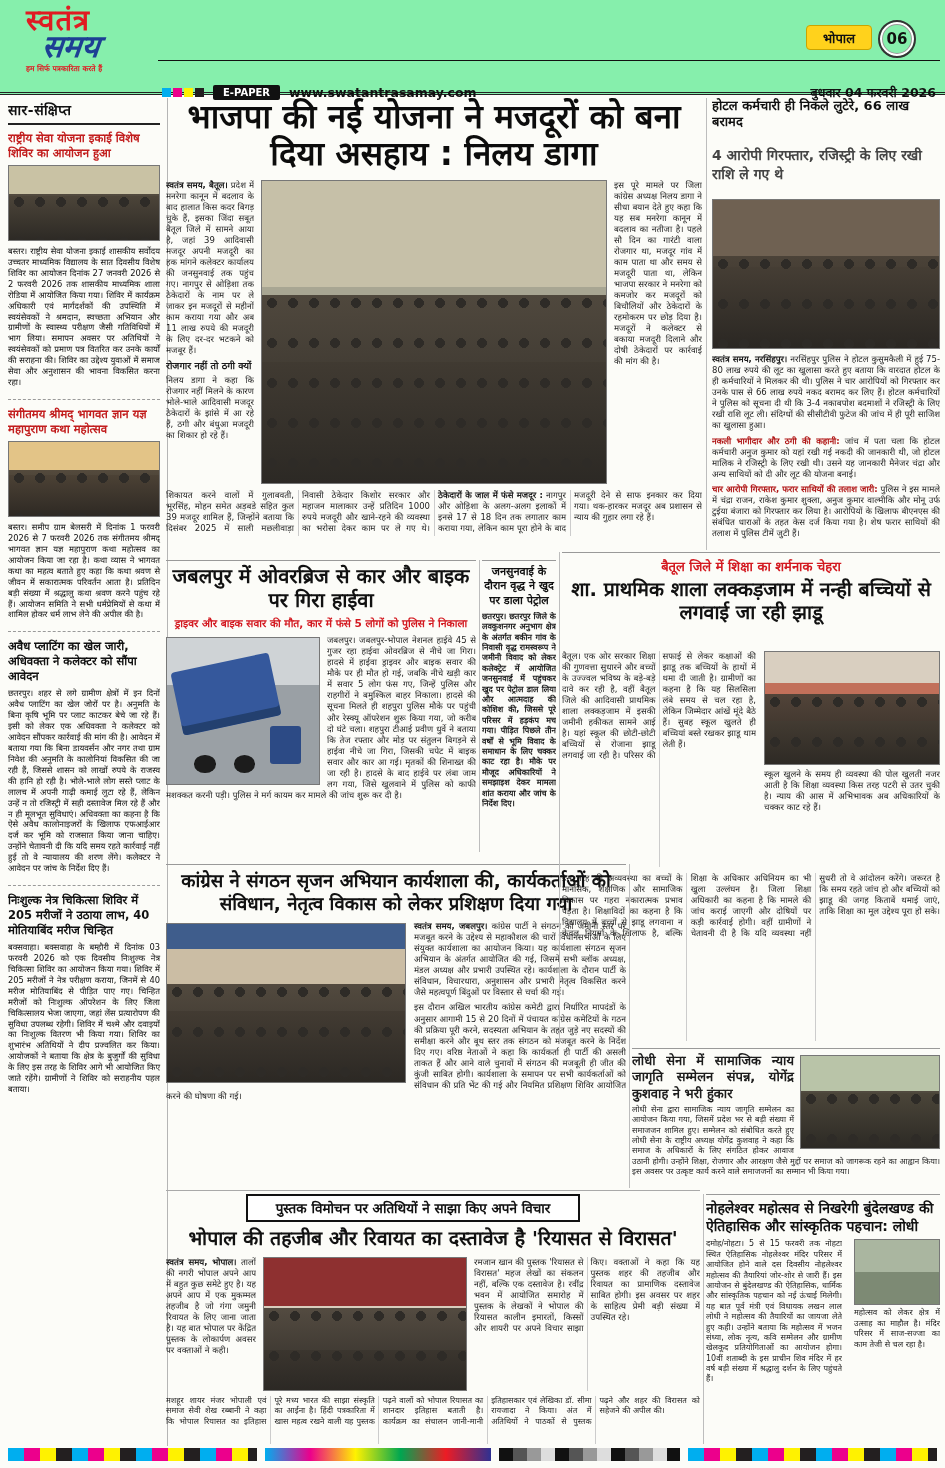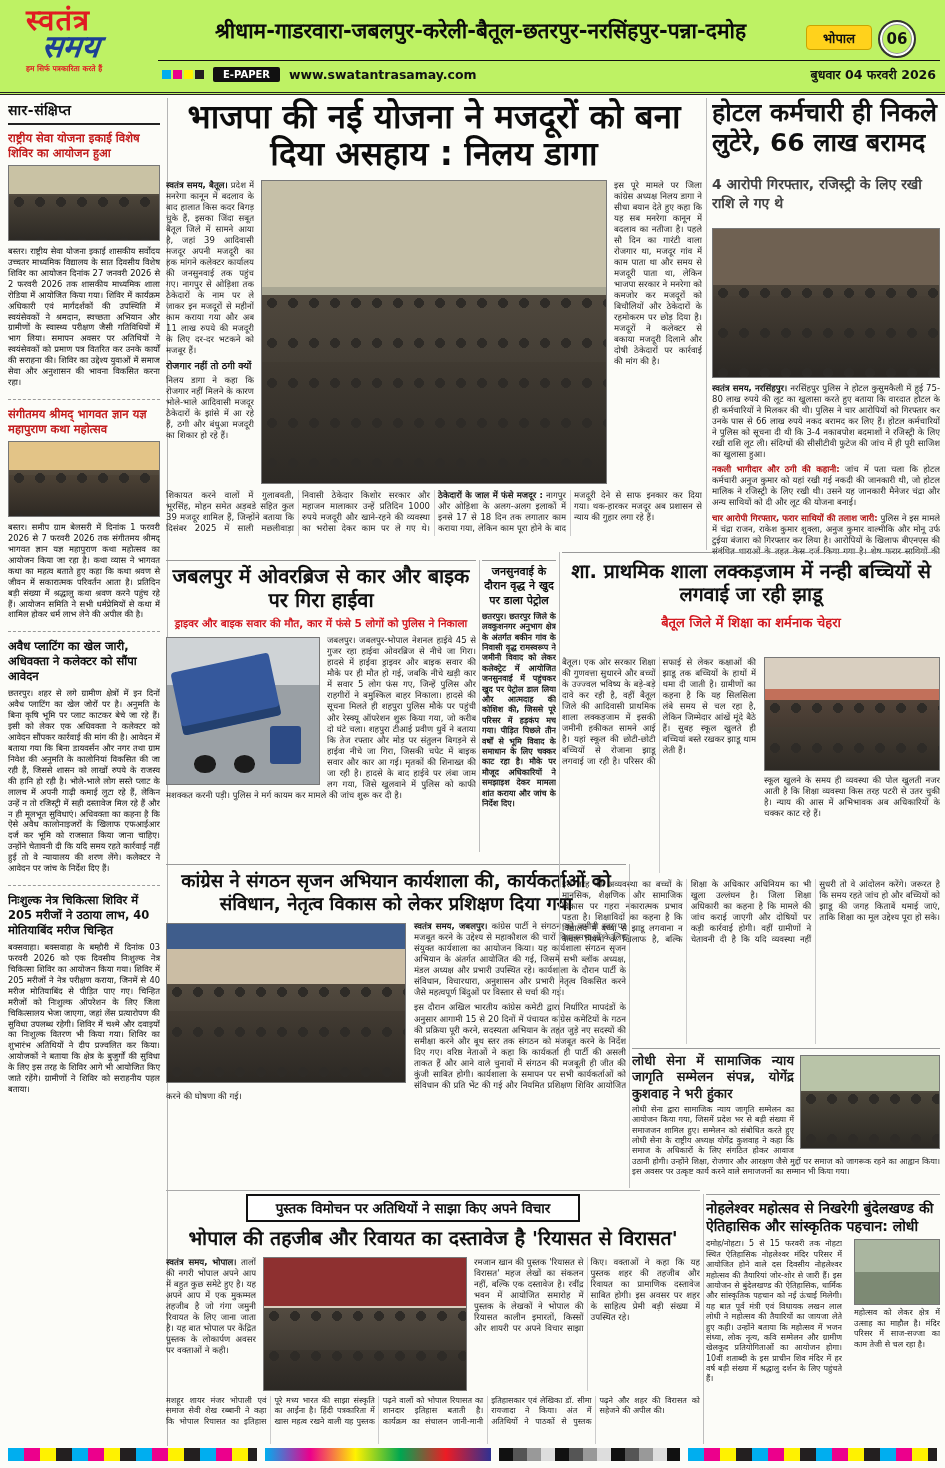--- a/index.html
+++ b/index.html
@@ -4,31 +4,31 @@
 <style>
   html,body{margin:0;padding:0;background:#e8e8e4;}
   #page{position:relative;width:945px;height:1468px;background:#fcfcf8;color:#111;
         font-family:"DejaVu Sans",sans-serif;overflow:hidden;margin:0 auto;}
   .abs{position:absolute;}
   .clip{overflow:hidden;}
   .just{text-align:justify;}
   p{margin:0 0 4px 0;}
 
   
-  #hdr{left:0;top:0;width:945px;height:92px;border-bottom:3px double #222;background:#bef264;}
+  #hdr{left:0;top:0;width:945px;height:92px;border-bottom:3px double #222;background:#86efac;}
   #logo{left:26px;top:6px;width:134px;height:82px;line-height:1;}
   .logo1{font-size:29px;font-weight:bold;color:#e01b22;letter-spacing:1px;}
   .logo2{font-size:31px;font-weight:bold;font-style:italic;color:#1d3f94;margin-top:-4px;padding-left:16px;transform:skewX(-6deg);}
   .logo-tag{font-size:7.5px;color:#e01b22;margin-top:3px;font-weight:bold;}
   #masthead{left:158px;top:16px;width:645px;font-size:21px;font-weight:bold;text-align:center;white-space:nowrap;color:#0b0b0b;}
   #edition{left:806px;top:25px;width:64px;height:23px;background:#ffd21c;border:1px solid #caa400;border-radius:4px;
            display:flex;align-items:center;justify-content:center;font-size:13px;font-weight:bold;}
   #pageno{left:878px;top:20px;width:34px;height:34px;border:2px solid #333;border-radius:50%;box-shadow:inset 0 0 0 2px #fff,inset 0 0 0 3px #999;
           display:flex;align-items:center;justify-content:center;font-size:15px;font-weight:bold;}
-  #hdr-strip{left:158px;top:60px;width:782px;height:26px;border-top:1.5px solid #111;display:flex;align-items:center;gap:9px;padding-top:0;}
+  #hdr-strip{left:158px;top:60px;width:782px;height:26px;border-top:1.5px solid #111;display:flex;align-items:center;gap:9px;padding-top:18px;}
   .mini-cmyk{display:flex;gap:2px;margin-left:4px;}
   .mini-cmyk i{width:9px;height:9px;display:block;}
   #epaper{background:#111;color:#fff;font-size:10px;font-weight:bold;padding:2px 10px;border-radius:2px;}
   #website{font-size:12.5px;font-weight:bold;}
   #hdr-date{margin-left:auto;font-size:12.5px;font-weight:bold;padding-right:4px;}
   .corner-marks{height:5px;background:repeating-linear-gradient(90deg,#00aeef 0 8px,#ec008c 8px 16px,#fff200 16px 24px,#231f20 24px 32px);}
 
   
   .ph{position:relative;background:#9aa49a;border:1px solid #777;overflow:hidden;}
   .crowd::before{content:"";position:absolute;left:0;right:0;bottom:0;height:62%;
@@ -73,21 +73,21 @@
   #story-bjp{left:166px;top:98px;width:536px;height:458px;}
   #bjp-h{font-size:33px;font-weight:bold;line-height:1.13;text-align:center;color:#0c0c0c;}
   #bjp-sub{font-size:11px;font-weight:bold;color:#d31920;text-align:center;margin-top:6px;white-space:nowrap;}
   #bjp-mid{display:flex;gap:7px;margin-top:7px;height:304px;}
   .col-narrow{width:88px;overflow:hidden;}
   #bjp-photo{flex:1;}
   #bjp-bottom{margin-top:6px;height:46px;overflow:hidden;column-count:4;column-gap:8px;column-rule:1px solid #ccc;}
 
   
   #story-hotel{left:712px;top:98px;width:228px;height:458px;}
-  #hotel-h{font-size:25px;font-weight:bold;line-height:1.2;}
+  #hotel-h{font-size:13px;font-weight:bold;line-height:1.2;}
   #hotel-sub{font-size:14px;font-weight:bold;color:#444;margin:16px 0;}
   #hotel-photo{height:148px;margin:3px 0 5px;}
   #hotel-body{height:235px;overflow:hidden;}
 
   
   #story-overbridge{left:166px;top:560px;width:310px;height:296px;border-top:1px solid #999;padding-top:4px;box-sizing:border-box;}
   #ob-h{font-size:20px;font-weight:bold;text-align:center;line-height:1.18;}
   #ob-sub{font-size:10.5px;font-weight:bold;color:#d31920;text-align:center;margin:4px 0 5px;}
   #ob-photo{float:left;width:152px;height:146px;margin:2px 7px 3px 0;}
   #ob-body{overflow:hidden;height:212px;}
@@ -147,21 +147,20 @@
 
   <div class="abs corner-marks" style="left:0;top:0;width:64px;"></div>
   <div class="abs corner-marks" style="right:0;top:0;width:64px;"></div>
 
   <div class="abs" id="hdr">
     <div class="abs" id="logo">
       <div class="logo1">स्वतंत्र</div>
       <div class="logo2">समय</div>
       <div class="logo-tag">हम सिर्फ पत्रकारिता करते हैं</div>
     </div>
-    <div class="abs" id="masthead">श्रीधाम-गाडरवारा-जबलपुर-करेली-बैतूल-छतरपुर-नरसिंहपुर-पन्ना-दमोह</div>
     <div class="abs" id="edition">भोपाल</div>
     <div class="abs" id="pageno">06</div>
     <div class="abs" id="hdr-strip">
       <span class="mini-cmyk">
         <i style="background:#00aeef"></i>
           <i style="background:#ec008c"></i>
           <i style="background:#fff200"></i>
           <i style="background:#231f20"></i>
       </span>
       <span id="epaper">E-PAPER</span>
@@ -242,22 +241,22 @@
       <span>जबलपुर। जबलपुर-भोपाल नेशनल हाईवे 45 से गुजर रहा हाईवा ओवरब्रिज से नीचे जा गिरा। हादसे में हाईवा ड्राइवर और बाइक सवार की मौके पर ही मौत हो गई, जबकि नीचे खड़ी कार में सवार 5 लोग फंस गए, जिन्हें पुलिस और राहगीरों ने बमुश्किल बाहर निकाला। हादसे की सूचना मिलते ही शहपुरा पुलिस मौके पर पहुंची और रेस्क्यू ऑपरेशन शुरू किया गया, जो करीब दो घंटे चला। शहपुरा टीआई प्रवीण धुर्वे ने बताया कि तेज रफ्तार और मोड़ पर संतुलन बिगड़ने से हाईवा नीचे जा गिरा, जिसकी चपेट में बाइक सवार और कार आ गई। मृतकों की शिनाख्त की जा रही है। हादसे के बाद हाईवे पर लंबा जाम लग गया, जिसे खुलवाने में पुलिस को काफी मशक्कत करनी पड़ी। पुलिस ने मर्ग कायम कर मामले की जांच शुरू कर दी है।</span>
     </div>
   </div>
 
   <div class="abs clip" id="story-petrol">
     <div id="pet-h">जनसुनवाई के दौरान वृद्ध ने खुद पर डाला पेट्रोल</div>
     <div id="pet-body" class="body-xs just">छतरपुर। छतरपुर जिले के लवकुशनगर अनुभाग क्षेत्र के अंतर्गत बकीन गांव के निवासी वृद्ध रामस्वरूप ने जमीनी विवाद को लेकर कलेक्ट्रेट में आयोजित जनसुनवाई में पहुंचकर खुद पर पेट्रोल डाल लिया और आत्मदाह की कोशिश की, जिससे पूरे परिसर में हड़कंप मच गया। पीड़ित पिछले तीन वर्षों से भूमि विवाद के समाधान के लिए चक्कर काट रहा है। मौके पर मौजूद अधिकारियों ने समझाइश देकर मामला शांत कराया और जांच के निर्देश दिए।</div>
   </div>
 
   <div class="abs clip" id="story-betul">
+    <div id="bt-kick">बैतूल जिले में शिक्षा का शर्मनाक चेहरा</div>
     <div id="bt-h">शा. प्राथमिक शाला लक्कड़जाम में नन्ही बच्चियों से लगवाई जा रही झाडू</div>
-    <div id="bt-kick">बैतूल जिले में शिक्षा का शर्मनाक चेहरा</div>
     <div id="bt-mid">
       <div id="bt-left" class="body-sm just">बैतूल। एक ओर सरकार शिक्षा की गुणवत्ता सुधारने और बच्चों के उज्ज्वल भविष्य के बड़े-बड़े दावे कर रही है, वहीं बैतूल जिले की आदिवासी प्राथमिक शाला लक्कड़जाम में इसकी जमीनी हकीकत सामने आई है। यहां स्कूल की छोटी-छोटी बच्चियों से रोजाना झाडू लगवाई जा रही है। परिसर की सफाई से लेकर कक्षाओं की झाडू तक बच्चियों के हाथों में थमा दी जाती है। ग्रामीणों का कहना है कि यह सिलसिला लंबे समय से चल रहा है, लेकिन जिम्मेदार आंखें मूंदे बैठे हैं। सुबह स्कूल खुलते ही बच्चियां बस्ते रखकर झाडू थाम लेती हैं।</div>
       <div id="bt-right">
         <div class="ph ph-school crowd" id="bt-photo"></div>
         <div class="body-sm just">स्कूल खुलने के समय ही व्यवस्था की पोल खुलती नजर आती है कि शिक्षा व्यवस्था किस तरह पटरी से उतर चुकी है। न्याय की आस में अभिभावक अब अधिकारियों के चक्कर काट रहे हैं।</div>
       </div>
     </div>
     <div id="bt-bottom" class="body-sm just">इस तरह की अव्यवस्था का बच्चों के मानसिक, शैक्षणिक और सामाजिक विकास पर गहरा नकारात्मक प्रभाव पड़ता है। शिक्षाविदों का कहना है कि विद्यालय में बच्चों से झाडू लगवाना न केवल नियमों के खिलाफ है, बल्कि शिक्षा के अधिकार अधिनियम का भी खुला उल्लंघन है। जिला शिक्षा अधिकारी का कहना है कि मामले की जांच कराई जाएगी और दोषियों पर कड़ी कार्रवाई होगी। वहीं ग्रामीणों ने चेतावनी दी है कि यदि व्यवस्था नहीं सुधरी तो वे आंदोलन करेंगे। जरूरत है कि समय रहते जांच हो और बच्चियों को झाडू की जगह किताबें थमाई जाएं, ताकि शिक्षा का मूल उद्देश्य पूरा हो सके।</div>
   </div>
 

